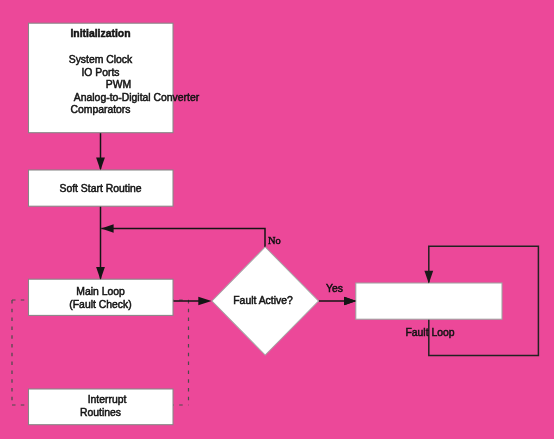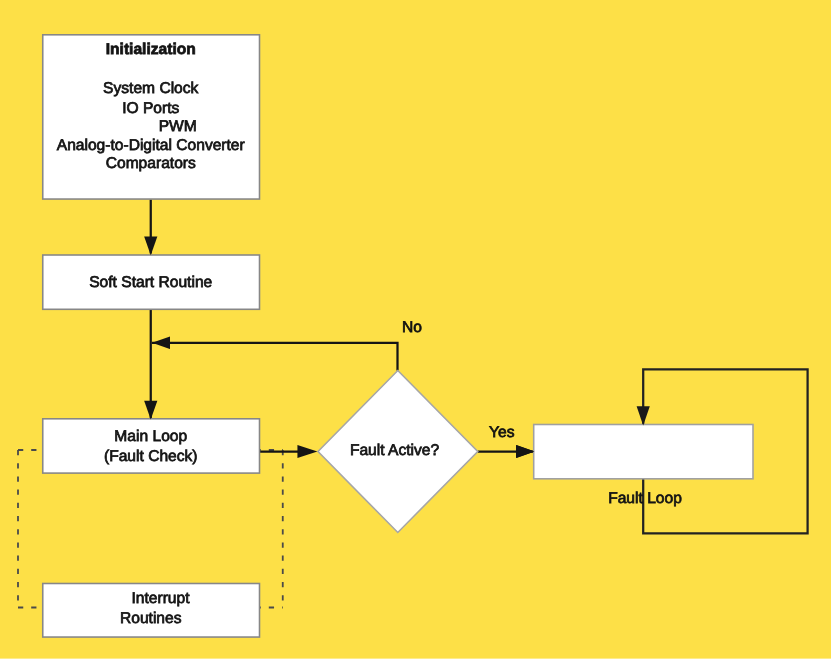--- a/index.html
+++ b/index.html
@@ -1,20 +1,20 @@
 <!DOCTYPE html>
 <html><head>
 <meta charset="utf-8">
 <title>Firmware Flowchart</title>
 <style>
   html,body{margin:0;padding:0;background:#ffffff;}
   body{width:554px;height:439px;overflow:hidden;
        font-family:"Liberation Sans", sans-serif;color:#000;
        -webkit-font-smoothing:antialiased;}
-  #canvas{position:relative;width:554px;height:439px;background:#fde047;}
+  #canvas{position:relative;width:554px;height:439px;background:#ec4899;}
   svg.layer{position:absolute;left:0;top:0;width:554px;height:439px;}
   .lbl{position:absolute;transform:translateZ(0);text-align:center;color:#141414;-webkit-text-stroke:0.5px #141414;
        font-size:10.4px;line-height:11.5px;white-space:nowrap;}
   .lbl.bold{font-weight:bold;}
   .edge-lbl{position:absolute;transform:translateZ(0);font-size:10.4px;line-height:11px;color:#111;-webkit-text-stroke:0.5px #111;white-space:nowrap;}
 </style>
 </head>
 <body>
 
 <div id="canvas">
@@ -51,31 +51,31 @@
     <path d="M96.1,267.1 L104.9,267.1 L100.5,279.7 z" fill="#151515"></path>
     <path d="M344,296.7 L344,305.3 L356.3,301 z" fill="#151515"></path>
     <path d="M198.3,296.7 L198.3,305.3 L211.6,301 z" fill="#151515"></path>
     <path d="M424.4,270.8 L433.2,270.8 L428.8,283.6 z" fill="#1a1a1a"></path>
   </svg>
 
   <div class="lbl bold" style="left:28px;top:28px;width:145px;">Initialization</div>
   <div class="lbl" style="left:28px;top:54px;width:145px;">System Clock</div>
   <div class="lbl" style="left:28px;top:66.5px;width:145px;">IO Ports</div>
   <div class="lbl" style="left:28px;top:79px;width:145px;margin-left:18px;">PWM</div>
-  <div class="lbl" style="left:28px;top:91.5px;width:145px;">Analog-to-Digital Converter</div>
+  <div class="lbl" style="left:28px;top:91.5px;width:145px;padding-left:36px;">Analog-to-Digital Converter</div>
   <div class="lbl" style="left:28px;top:104px;width:145px;">Comparators</div>
 
   <div class="lbl" style="left:28px;top:183px;width:145px;">Soft Start Routine</div>
 
   <div class="lbl" style="left:28px;top:286px;width:145px;">Main Loop</div>
   <div class="lbl" style="left:28px;top:298.5px;width:145px;">(Fault Check)</div>
 
   <div class="lbl" style="left:28px;top:394px;width:158px;">Interrupt</div>
   <div class="lbl" style="left:28px;top:407px;width:145px;">Routines</div>
 
   <div class="lbl" style="left:209px;top:295px;width:108px;">Fault Active?</div>
 
   <div class="lbl" style="left:357px;top:295px;width:146px;margin-top:32px;">Fault Loop</div>
 
-  <div class="edge-lbl" style="left:268px;top:213px;">No</div>
+  <div class="edge-lbl" style="left:268px;top:235px;font-family:Liberation Serif, serif;">No</div>
   <div class="edge-lbl" style="left:326px;top:283px;">Yes</div>
 
 </div>
 
 </body></html>

